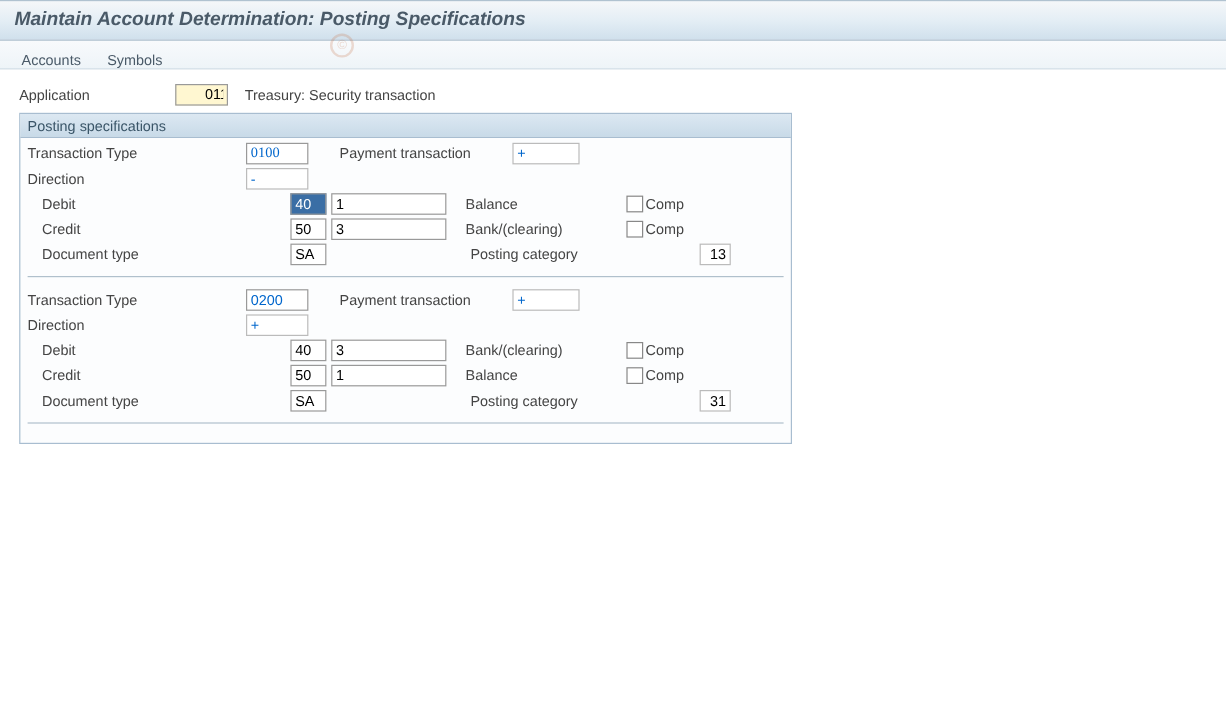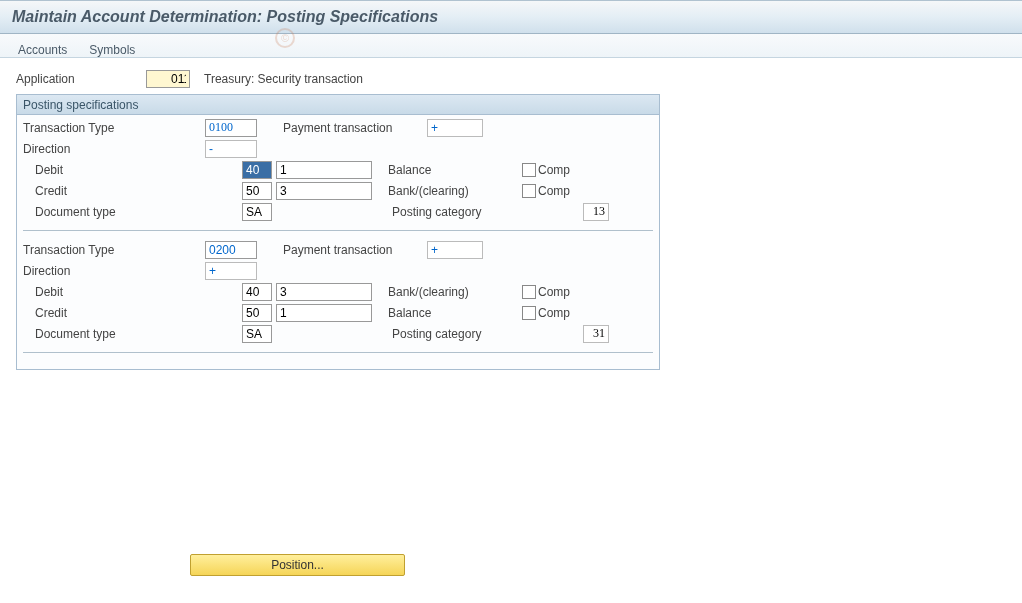--- a/index.html
+++ b/index.html
@@ -75,21 +75,21 @@
     }
     
     .group-body { padding: 2px 6px 8px 6px; }
     .inner-row { display: flex; align-items: center; height: 21px; }
     .col-lbl1 { width: 182px; padding-left: 0px; }
     .col-lbl1.indent { padding-left: 12px; }
     .col-lbl2 { width: 140px; padding-left: 6px; }
     
     input.mini { width: 30px; text-align: left; margin-left: 37px; }
     input.mid { width: 96px; }
-    input.tiny2 { width: 26px; font-family: Liberation Serif, serif; }
+    input.tiny2 { width: 26px; }
     
     .hr-sep { border: none; border-top: 1px solid #b0c0cc; margin: 8px 0; }
     
     .checkbox-box {
       width: 14px; height: 14px; border: 1px solid #888; background: #fff; display: inline-block;
     }
     
     .position-btn {
       position: absolute;
       left: 190px;
@@ -234,18 +234,15 @@
           <span class="label col-lbl2" style="margin-left:10px;">Posting category</span>
           <span style="flex:1;"></span>
           <input type="text" class="tiny2 readonly-flat" style="margin-right: 44px; text-align: right;" value="31">
         </div>
 
         <hr class="hr-sep">
 
       </div>
     </div>
 
-    <button class="position-btn">
-      <span>Position...</span>
-    </button>
 
   </div>
 </div>
 
 </body></html>

